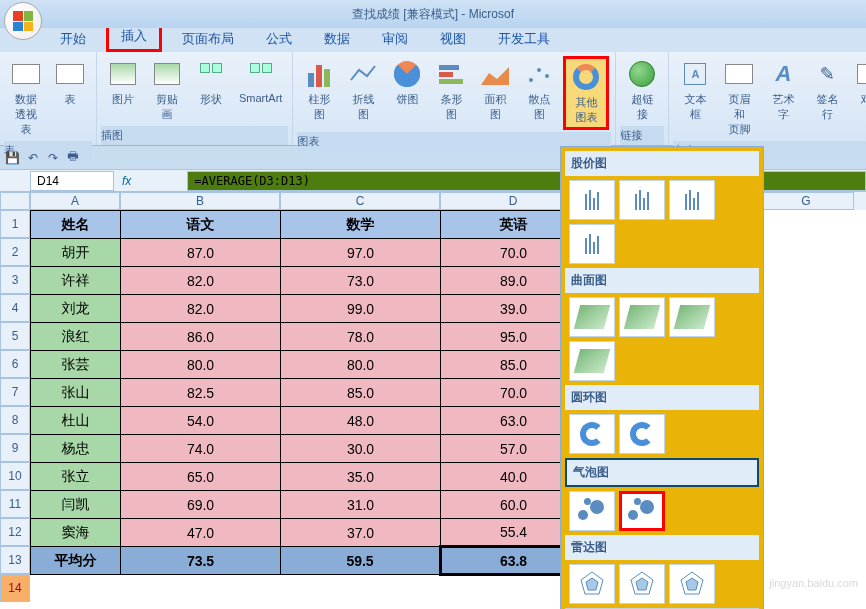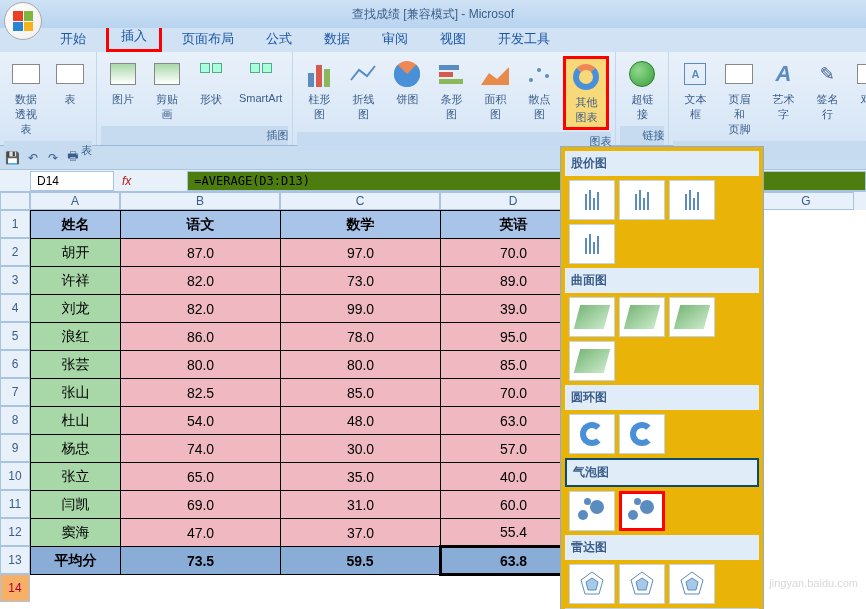--- a/index.html
+++ b/index.html
@@ -11,39 +11,39 @@
     .office-logo span:nth-child(1){background:#e74025}.office-logo span:nth-child(2){background:#80b83d}.office-logo span:nth-child(3){background:#2a84d3}.office-logo span:nth-child(4){background:#f6b219}
     .title-text { font-size: 12px; color: #3a5d8a; }
     
     .tabbar { height: 24px; background: #d0e2f3; display: flex; align-items: flex-end; padding-left: 48px; gap: 8px; }
     .tab { padding: 4px 12px; color: #1c55a6; cursor: pointer; font-size: 13px; }
     .tab.highlight { border: 3px solid red; }
     
     .ribbon { height: 94px; background: linear-gradient(#e9f1fa, #d5e5f6); border-bottom: 1px solid #9ab8d8; display: flex; }
     .ribbon-group { border-right: 1px solid #c3d7ec; display: flex; flex-direction: column; padding: 2px 4px 0; }
     .group-items { flex: 1; display: flex; gap: 4px; align-items: flex-start; padding: 2px; }
-    .group-label { text-align: right; font-size: 11px; color: #3a5d8a; padding: 2px 0; background: #c7dbf0; }
+    .group-label { text-align: left; font-size: 11px; color: #3a5d8a; padding: 2px 0; background: #c7dbf0; }
     .ribbon-btn { display: flex; flex-direction: column; align-items: center; padding: 2px 4px; gap: 2px; cursor: pointer; color: #3a5d8a; font-size: 11px; text-align: center; }
     .ribbon-btn.highlight { border: 3px solid red; background: #f8d97a; }
     .ribbon-icon { width: 32px; height: 32px; display: flex; align-items: center; justify-content: center; }
     .icon-box { width: 28px; height: 20px; border: 1px solid #888; background: #fff; }
     .icon-pic { width: 26px; height: 22px; border: 1px solid #888; background: linear-gradient(#a8d8a8, #fff); }
     .icon-shape { width: 24px; height: 24px; display: flex; }
     .icon-shape span { width: 10px; height: 10px; border: 1px solid #5a8; background: #afd; margin: 1px; }
     .icon-chart { display: flex; align-items: flex-end; gap: 2px; height: 26px; }
     .icon-chart span { width: 6px; }
     .icon-donut { width: 26px; height: 26px; border: 6px solid #4a90d9; border-top-color: #e85; border-radius: 50%; }
     .icon-globe { width: 26px; height: 26px; border-radius: 50%; background: radial-gradient(circle at 35% 35%, #8fd88f, #3a9d3a); border: 1px solid #2a7d2a; }
     
     .qat { height: 24px; background: #c9ddf1; display: flex; align-items: center; padding-left: 4px; gap: 2px; border-bottom: 1px solid #a8c4e1; }
     .qat-btn { width: 18px; height: 18px; display: flex; align-items: center; justify-content: center; color: #3a5d8a; cursor: pointer; }
     
     .formula-bar { height: 22px; background: #e8f0f9; display: flex; align-items: center; border-bottom: 1px solid #a8c4e1; }
     .name-box { width: 84px; border: 1px solid #a8c4e1; background: #fff; padding: 2px 6px; margin-left: 30px; }
-    .fx-label { padding: 0 8px; font-style: italic; color: #b91c1c; }
+    .fx-label { padding: 0 8px; font-style: italic; color: #0369a1; }
     .formula-input { flex: 1; background: #4d7c0f; border: 1px solid #a8c4e1; padding: 2px 6px; font-family: monospace; margin-left: 48px; }
     
     .sheet-area { display: flex; height: 416px; position: relative; }
     .col-headers { position: absolute; top: 0; left: 0; right: 0; height: 18px; display: flex; background: #e8f0f9; }
     .corner { width: 30px; border: 1px solid #a8c4e1; background: #e8f0f9; }
     .col-h { border: 1px solid #a8c4e1; text-align: center; color: #3a5d8a; font-size: 12px; line-height: 16px; }
     .row-headers { position: absolute; top: 18px; left: 0; width: 30px; }
     .row-h { height: 28px; border: 1px solid #a8c4e1; text-align: center; background: #e8f0f9; color: #3a5d8a; line-height: 26px; }
     .row-h.sel { background: #f8b068; color: #a03; }
     .cells { position: absolute; top: 18px; left: 30px; }

